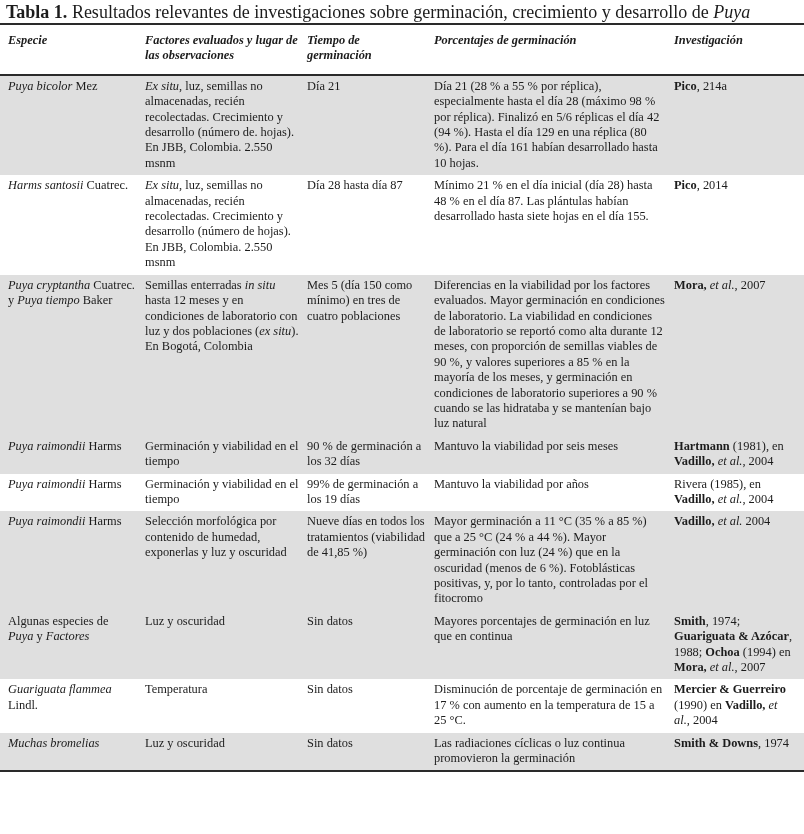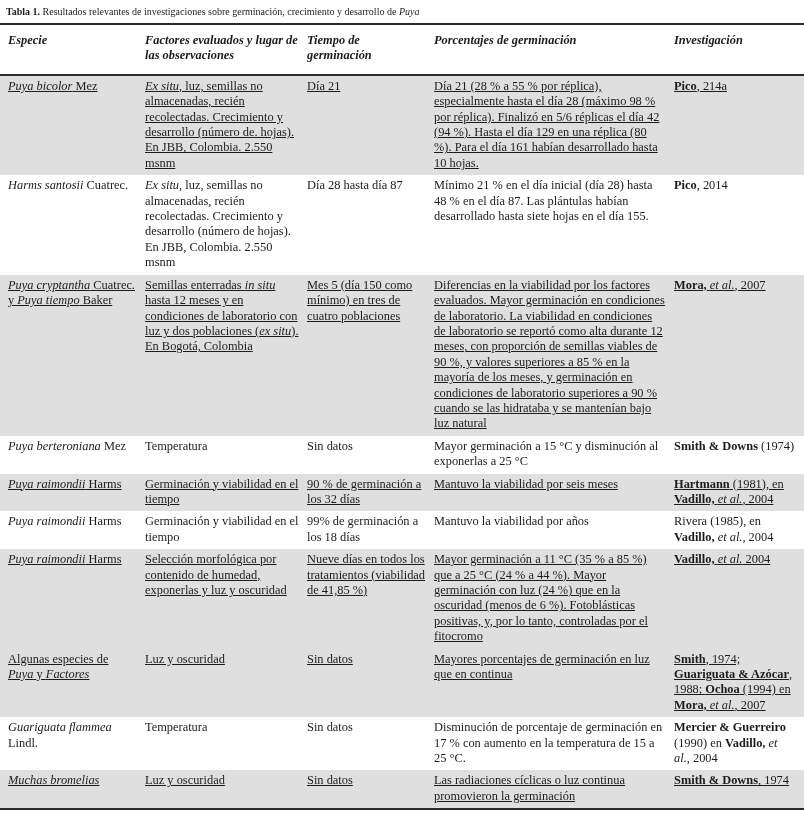--- a/index.html
+++ b/index.html
@@ -5,42 +5,42 @@
   :root { --stripe:#dfdfdf; --rule:#2a2a2a; --ink:#1c1c1c; }
   * { box-sizing: border-box; }
   html, body { margin:0; padding:0; }
   body {
     width:804px; height:834px; overflow:hidden;
     background:#ffffff; color:var(--ink);
     font-family:"Liberation Serif", "DejaVu Serif", serif;
   }
   .page { width:804px; }
   .title {
-    font-size:10px; line-height:16px;
+    font-size:18px; line-height:16px;
     padding:4px 8px 3px 6px;
   }
   table.results {
     width:804px; border-collapse:collapse; table-layout:fixed;
     font-size:12.4px; line-height:15.4px;
     border-top:2px solid var(--rule);
     border-bottom:2px solid var(--rule);
   }
   table.results thead th {
     text-align:left; font-weight:bold; vertical-align:top;
     padding:8px 8px 10px 0;
     border-bottom:2px solid var(--rule);
     font-style:italic;
   }
   table.results td {
     vertical-align:top;
     padding:3px 8px 4px 0;
   }
   table.results th:first-child,
   table.results td:first-child { padding-left:8px; }
-  table.results tbody tr.shaded { background:var(--stripe);text-decoration:underline; }
+  table.results tbody tr.shaded { background:var(--stripe); }
 </style>
 </head>
 <body>
 
 <div class="page">
   <div class="title"><b>Tabla 1.</b> Resultados relevantes de investigaciones sobre germinación, crecimiento y desarrollo de <i>Puya</i></div>
   <table class="results">
     <colgroup>
       <col style="width:145px">
       <col style="width:162px">
@@ -72,38 +72,31 @@
           <td>Mínimo 21 % en el día inicial (día 28) hasta 48 % en el día 87. Las plántulas habían desarrollado hasta siete hojas en el día 155.</td>
           <td><b>Pico</b>, 2014</td>
         </tr>
         <tr class="shaded">
           <td><i>Puya cryptantha</i> Cuatrec. y <i>Puya tiempo</i> Baker</td>
           <td>Semillas enterradas <i>in situ</i> hasta 12 meses y en condiciones de laboratorio con luz y dos poblaciones (<i>ex situ</i>). En Bogotá, Colombia</td>
           <td>Mes 5 (día 150 como mínimo) en tres de cuatro poblaciones</td>
           <td>Diferencias en la viabilidad por los factores evaluados. Mayor germinación en condiciones de laboratorio. La viabilidad en condiciones de laboratorio se reportó como alta durante 12 meses, con proporción de semillas viables de 90 %, y valores superiores a 85 % en la mayoría de los meses, y germinación en condiciones de laboratorio superiores a 90 % cuando se las hidrataba y se mantenían bajo luz natural</td>
           <td><b>Mora,</b> <i>et al.</i>, 2007</td>
         </tr>
-        <tr>
-          <td><i>Puya berteroniana</i> Mez</td>
-          <td>Temperatura</td>
-          <td>Sin datos</td>
-          <td>Mayor germinación a 15 °C y disminución al exponerlas a 25 °C</td>
-          <td><b>Smith &amp; Downs</b> (1974)</td>
-        </tr>
         <tr class="shaded">
           <td><i>Puya raimondii</i> Harms</td>
           <td>Germinación y viabilidad en el tiempo</td>
           <td>90 % de germinación a los 32 días</td>
           <td>Mantuvo la viabilidad por seis meses</td>
           <td><b>Hartmann</b> (1981), en <b>Vadillo,</b> <i>et al.</i>, 2004</td>
         </tr>
         <tr>
           <td><i>Puya raimondii</i> Harms</td>
           <td>Germinación y viabilidad en el tiempo</td>
-          <td>99% de germinación a los 18 días</td>
+          <td>99% de germinación a los 19 días</td>
           <td>Mantuvo la viabilidad por años</td>
           <td>Rivera (1985), en <b>Vadillo,</b> <i>et al.</i>, 2004</td>
         </tr>
         <tr class="shaded">
           <td><i>Puya raimondii</i> Harms</td>
           <td>Selección morfológica por contenido de humedad, exponerlas y luz y oscuridad</td>
           <td>Nueve días en todos los tratamientos (viabilidad de 41,85 %)</td>
           <td>Mayor germinación a 11 °C (35 % a 85 %) que a 25 °C (24 % a 44 %). Mayor germinación con luz (24 %) que en la oscuridad (menos de 6 %). Fotoblásticas positivas, y, por lo tanto, controladas por el fitocromo</td>
           <td><b>Vadillo,</b> <i>et al.</i> 2004</td>
         </tr>

